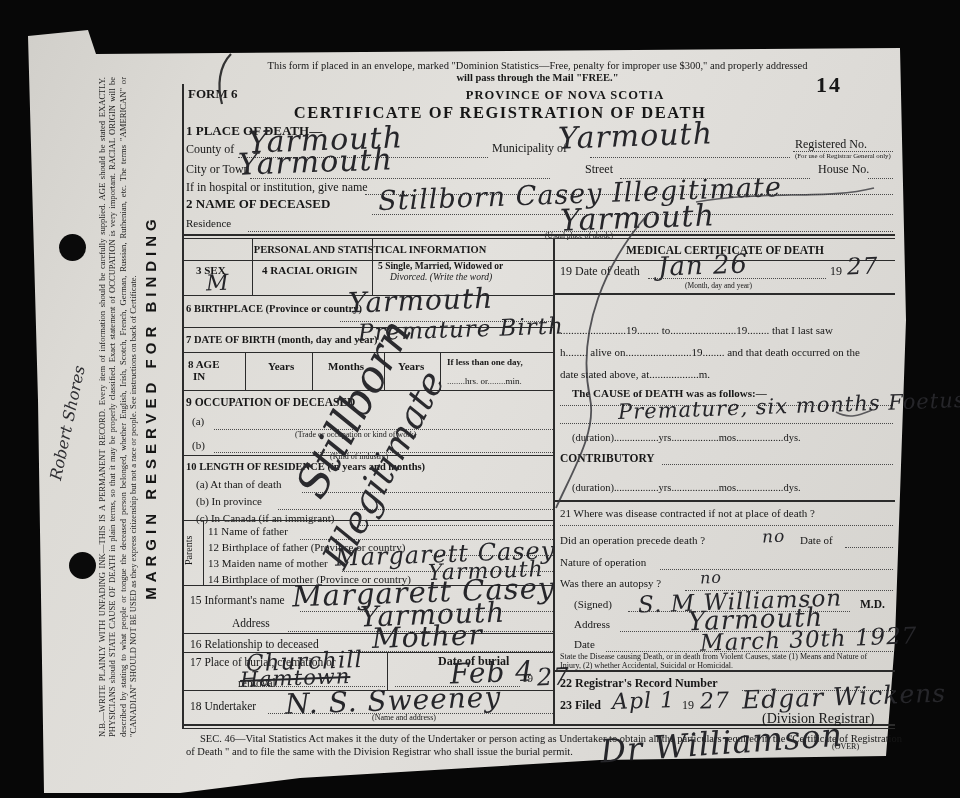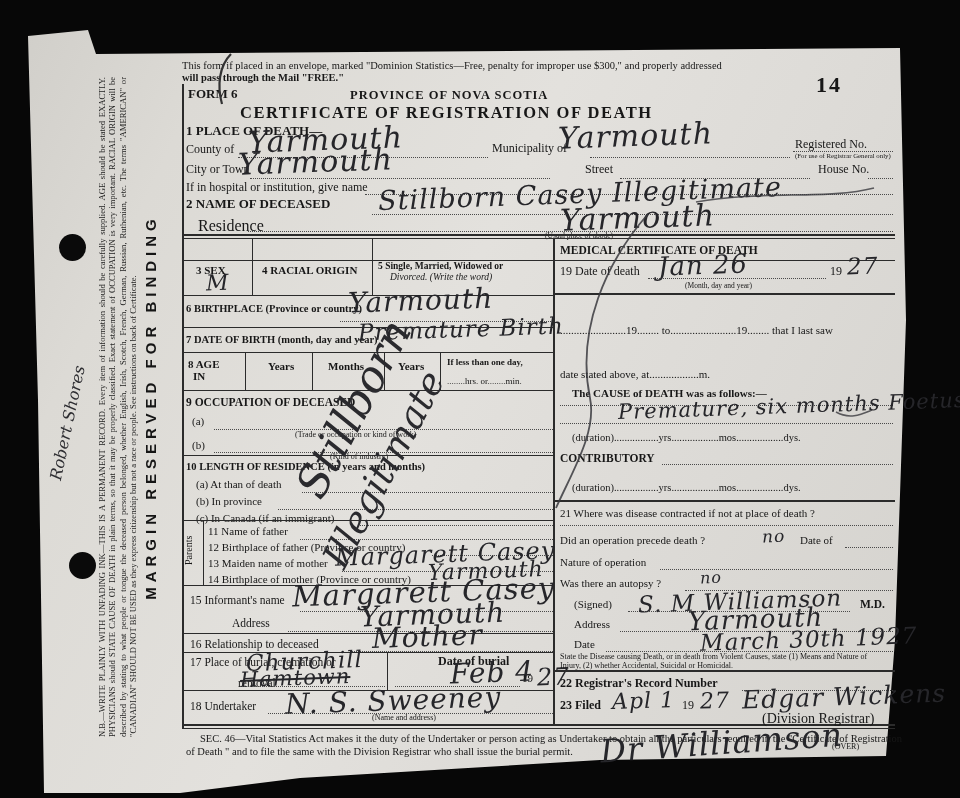--- a/index.html
+++ b/index.html
@@ -6,21 +6,21 @@
   #stage{position:relative;width:960px;height:798px;background:#070707;overflow:hidden;
          font-family:"Liberation Serif","DejaVu Serif",serif;color:#1c1c1c;}
   #paper{position:absolute;inset:0;
          background:linear-gradient(115deg,#cfcdc8 0%,#dcdad5 18%,#e3e1dd 45%,#dcdad6 70%,#d3d1cc 100%);
          clip-path:polygon(28px 36px,88px 30px,96px 54px,900px 48px,906px 320px,895px 640px,886px 756px,600px 760px,300px 778px,180px 793px,44px 793px,38px 400px);}
   .hole{position:absolute;width:27px;height:27px;border-radius:50%;background:#0a0a0a;}
   .ln{position:absolute;background:#2b2b2b;}
   .dl{position:absolute;border-bottom:1.5px dotted #4a4a4a;height:1px;}
   .lbl{position:absolute;white-space:nowrap;color:#171717;}
   .b{font-weight:bold;}
-  .ctr{text-align:left;}
+  .ctr{text-align:center;}
   .hw{position:absolute;white-space:nowrap;font-family:"DejaVu Serif",serif;font-style:italic;
       color:#26262a;transform:rotate(-2deg);letter-spacing:1px;}
   .struck{text-decoration:line-through;}
   #margin-block{position:absolute;left:97px;top:737px;width:660px;transform:rotate(-90deg);
                 transform-origin:0 0;}
   #nb-text{font-size:8.6px;line-height:1.22;font-family:"Liberation Serif",serif;color:#1d1d1d;
            text-align:justify;}
   #binding-title{font-size:15px;font-weight:bold;letter-spacing:5px;text-align:center;margin-top:3px;
                  font-family:"Liberation Sans",sans-serif;color:#151515;}
   #rotated-name{position:absolute;left:46px;top:478px;transform:rotate(-78deg);transform-origin:0 0;
@@ -66,33 +66,34 @@
   <div class="hw" style="left:238px;top:144px;font-size:30px;">Yarmouth</div>
   <div class="lbl" style="left:585px;top:162px;font-size:12px;">Street</div>
   <div class="dl" style="left:620px;top:177px;width:190px;"></div>
   <div class="lbl" style="left:818px;top:162px;font-size:12px;">House  No.</div>
   <div class="dl" style="left:868px;top:177px;width:25px;"></div>
   <div class="lbl" style="left:186px;top:180px;font-size:12px;text-align:center;">If in hospital or institution, give name</div>
   <div class="dl" style="left:365px;top:193px;width:528px;"></div>
   <div class="lbl b" style="left:186px;top:196px;font-size:13px;">2  NAME  OF  DECEASED</div>
   <div class="dl" style="left:372px;top:213px;width:521px;"></div>
   <div class="hw" style="left:378px;top:178px;font-size:27px;">Stillborn  Casey  Illegitimate</div>
-  <div class="lbl" style="left:186px;top:217px;font-size:16px;margin-left:12px;">Residence</div>
+  <div class="lbl" style="left:186px;top:217px;font-size:11px;">Residence</div>
   <div class="dl" style="left:248px;top:230px;width:645px;"></div>
   <div class="hw" style="left:560px;top:200px;font-size:30px;">Yarmouth</div>
   <div class="lbl" style="left:545px;top:231px;font-size:7.5px;">(Usual place of abode)</div>
 
   <div class="ln" style="left:182px;top:84px;width:1.5px;height:644px;"></div>
   <div class="ln" style="left:182px;top:234px;width:713px;height:2px;"></div>
   <div class="ln" style="left:182px;top:238px;width:713px;height:1px;"></div>
   <div class="ln" style="left:553px;top:238px;width:1.5px;height:488px;"></div>
   <div class="ln" style="left:182px;top:260px;width:713px;height:1px;"></div>
   <div class="ln" style="left:182px;top:724px;width:713px;height:2px;"></div>
   <div class="ln" style="left:182px;top:728px;width:713px;height:1px;"></div>
 
+  <div class="lbl ctr b" style="left:190px;top:244px;width:360px;font-size:10.5px;">PERSONAL  AND  STATISTICAL  INFORMATION</div>
   <div class="lbl b" style="left:196px;top:264px;font-size:11px;">3 SEX</div>
   <div class="hw" style="left:206px;top:270px;font-size:22px;">M</div>
   <div class="lbl b" style="left:262px;top:264px;font-size:11px;">4 RACIAL ORIGIN</div>
   <div class="lbl b" style="left:378px;top:261px;font-size:9.5px;">5 Single, Married, Widowed or</div>
   <div class="lbl" style="left:390px;top:272px;font-size:9.5px;font-style:italic;">Divorced.   (Write the word)</div>
   <div class="ln" style="left:252px;top:238px;width:1px;height:57px;"></div>
   <div class="ln" style="left:372px;top:238px;width:1px;height:57px;"></div>
   <div class="ln" style="left:182px;top:295px;width:372px;height:1px;"></div>
 
   <div class="lbl b" style="left:186px;top:303px;font-size:10.5px;">6 BIRTHPLACE (Province or country)</div>
@@ -185,20 +186,21 @@
   <div class="lbl ctr b" style="left:560px;top:244px;width:330px;font-size:11.5px;">MEDICAL  CERTIFICATE  OF  DEATH</div>
   <div class="lbl" style="left:560px;top:264px;font-size:12px;">19 Date of death</div>
   <div class="dl" style="left:648px;top:277px;width:178px;"></div>
   <div class="hw" style="left:658px;top:250px;font-size:26px;">Jan 26</div>
   <div class="lbl" style="left:830px;top:264px;font-size:12px;">19</div>
   <div class="hw" style="left:847px;top:253px;font-size:23px;">27</div>
   <div class="lbl" style="left:685px;top:281px;font-size:7.5px;text-align:right;">(Month, day and year)</div>
   <div class="ln" style="left:553px;top:293px;width:342px;height:2px;"></div>
 
   <div class="lbl" style="left:560px;top:324px;font-size:11px;">........................19........ to........................19........  that I last saw</div>
+  <div class="lbl" style="left:560px;top:346px;font-size:11px;">h........ alive on........................19........ and that death occurred on the</div>
   <div class="lbl" style="left:560px;top:368px;font-size:11px;">date stated above, at..................m.</div>
 
   <div class="lbl b" style="left:572px;top:387px;font-size:11px;">The CAUSE of DEATH was as follows:—</div>
   <div class="dl" style="left:560px;top:404px;width:333px;"></div>
   <div class="dl" style="left:560px;top:422px;width:333px;"></div>
   <div class="hw" style="left:618px;top:394px;font-size:21px;">Premature, six months Foetus</div>
   <div class="lbl" style="left:572px;top:432px;font-size:10.5px;">(duration).................yrs..................mos..................dys.</div>
   <div class="lbl b" style="left:560px;top:452px;font-size:11.5px;">CONTRIBUTORY</div>
   <div class="dl" style="left:662px;top:463px;width:231px;"></div>
   <div class="lbl" style="left:572px;top:482px;font-size:10.5px;">(duration).................yrs..................mos..................dys.</div>

